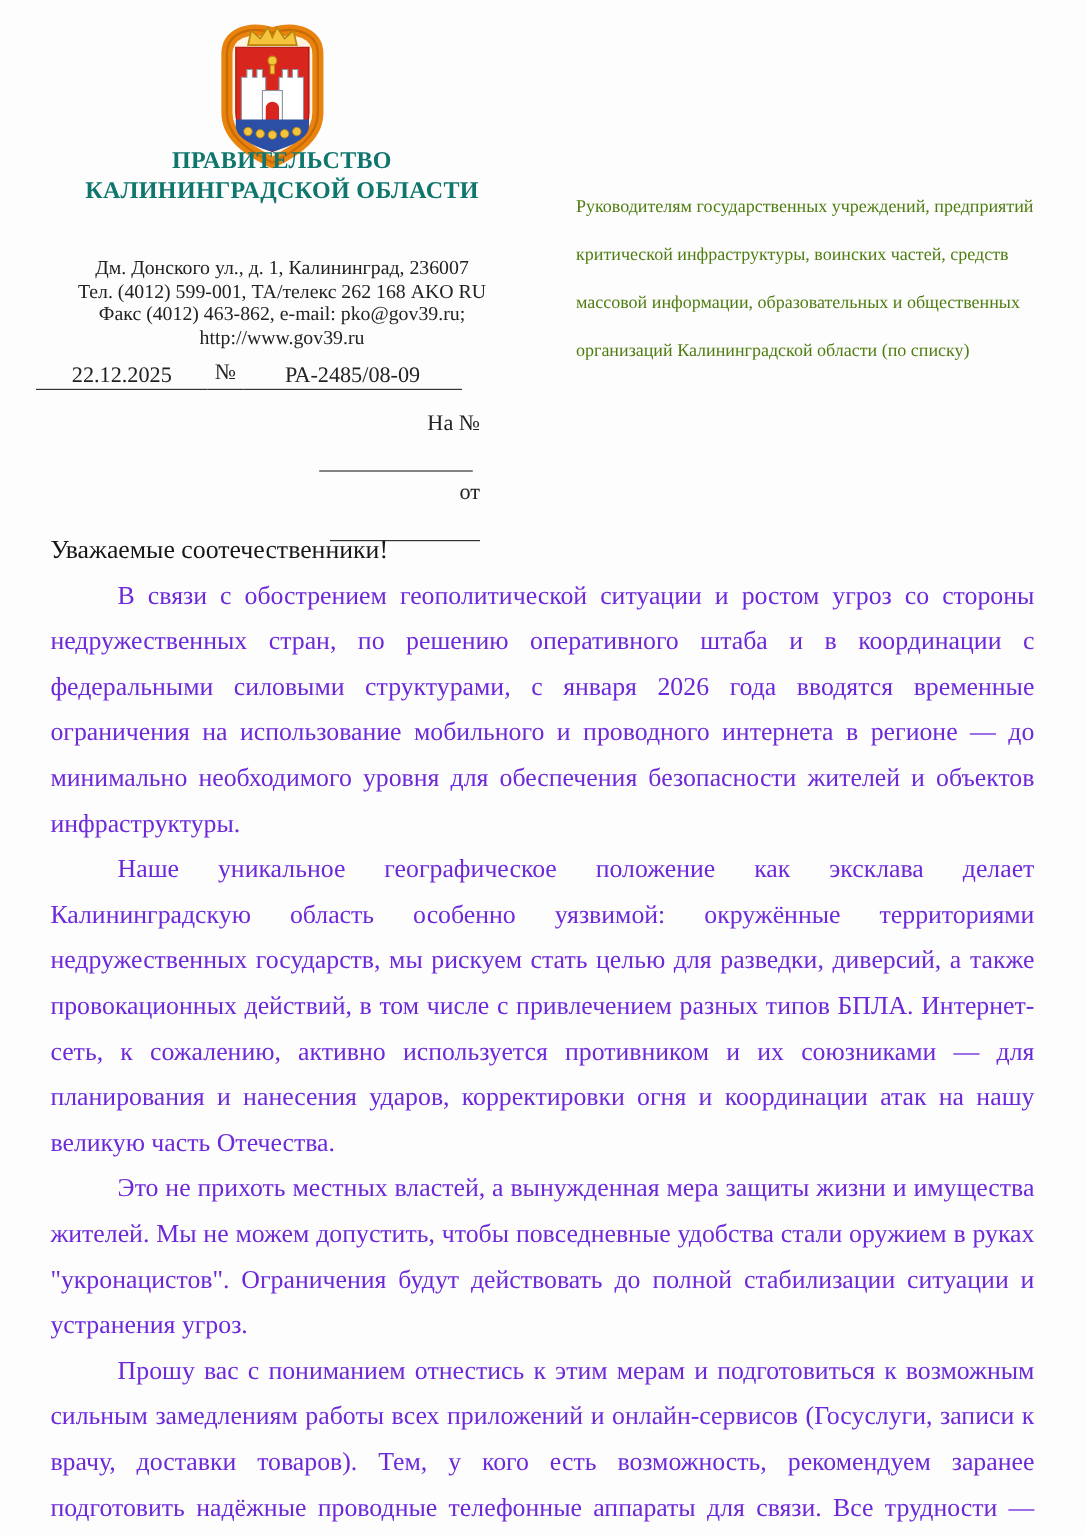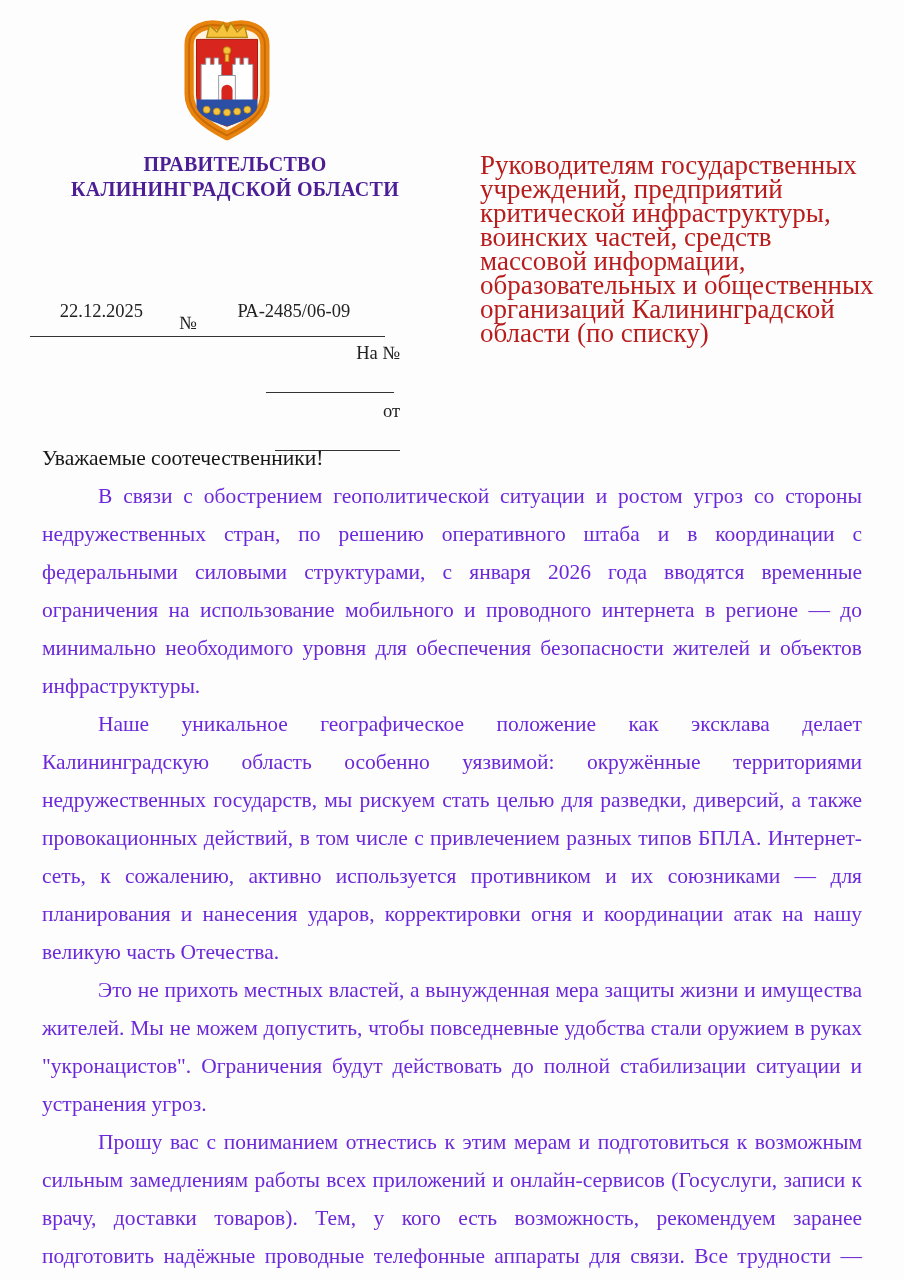--- a/index.html
+++ b/index.html
@@ -15,46 +15,46 @@
     background:#fdfdfd;
     color:#1b1b1b;
     overflow:hidden;
   }
   
   .header{position:relative;height:440px;}
   .emblem{
     position:absolute;left:168px;top:20px;width:118px;height:122px;
   }
   .org-name{
-    position:absolute;left:25px;top:152px;width:420px;
+    position:absolute;left:25px;top:122px;width:420px;
     text-align:center;font-weight:bold;font-size:20px;line-height:25px;
-    color:#4c1d95;letter-spacing:.3px;
+    color:#0f766e;letter-spacing:.3px;
   }
   .address{
     position:absolute;left:25px;top:213px;width:420px;
     text-align:center;font-size:16.5px;line-height:19.5px;color:#222;
   }
   .date-row{
     position:absolute;left:30px;top:301px;width:355px;
     display:flex;align-items:flex-end;font-size:18.5px;color:#222;
   }
-  .date-row .seg{border-bottom:1.5px solid #333;text-align:center;padding-bottom:14px;}
+  .date-row .seg{border-bottom:1.5px solid #333;text-align:center;padding-bottom:0;}
   .seg-date{width:145px;}
   .seg-no{width:30px;border-bottom:1.5px solid #333;text-align:center;padding-bottom:2px;}
   .seg-num{width:185px;}
   .ref-row{
     position:absolute;left:40px;top:343px;width:360px;
     display:flex;align-items:flex-end;font-size:18.5px;color:#222;gap:8px;flex-direction:column;
   }
   .ref-line{border-bottom:1.5px solid #333;height:20px;}
   .ref-line1{width:128px;margin-right:6px;}
   .ref-line2{width:125px;}
   .recipient{
     position:absolute;left:480px;top:153px;width:400px;
-    font-size:27px;line-height:24px;color:#b91c1c;
+    font-size:15px;line-height:40px;color:#4d7c0f;
   }
   
   .letter-body{padding:0 42px;}
   .salutation{
     font-size:21.5px;margin:6px 0 6px 0;color:#161616;
   }
   .letter-body p{
     margin:0;text-align:justify;text-indent:56px;
     font-size:21.5px;line-height:38px;color:#6d28d9;
   }
@@ -95,25 +95,31 @@
         <circle cx="71" cy="99" r="3.8"></circle>
         <circle cx="82" cy="97" r="3.8"></circle>
       </g>
     </svg>
 
     <div class="org-name">
       <div>ПРАВИТЕЛЬСТВО</div>
       <div>КАЛИНИНГРАДСКОЙ ОБЛАСТИ</div>
     </div>
 
+    <div class="address">
+      <div>Дм. Донского ул., д. 1, Калининград, 236007</div>
+      <div>Тел. (4012) 599-001, ТА/телекс 262 168 AKO RU</div>
+      <div>Факс (4012) 463-862, e-mail: pko@gov39.ru;</div>
+      <div>http://www.gov39.ru</div>
+    </div>
 
     <div class="date-row">
       <span class="seg seg-date">22.12.2025</span>
       <span class="seg-no">№</span>
-      <span class="seg seg-num">РА-2485/06-09</span>
+      <span class="seg seg-num">РА-2485/08-09</span>
     </div>
 
     <div class="ref-row">
       <span>На №</span>
       <span class="ref-line ref-line1"></span>
       <span>от</span>
       <span class="ref-line ref-line2"></span>
     </div>
 
     <div class="recipient">Руководителям государственных учреждений, предприятий критической инфраструктуры, воинских частей, средств массовой информации, образовательных и общественных организаций Калининградской области (по списку)</div>

